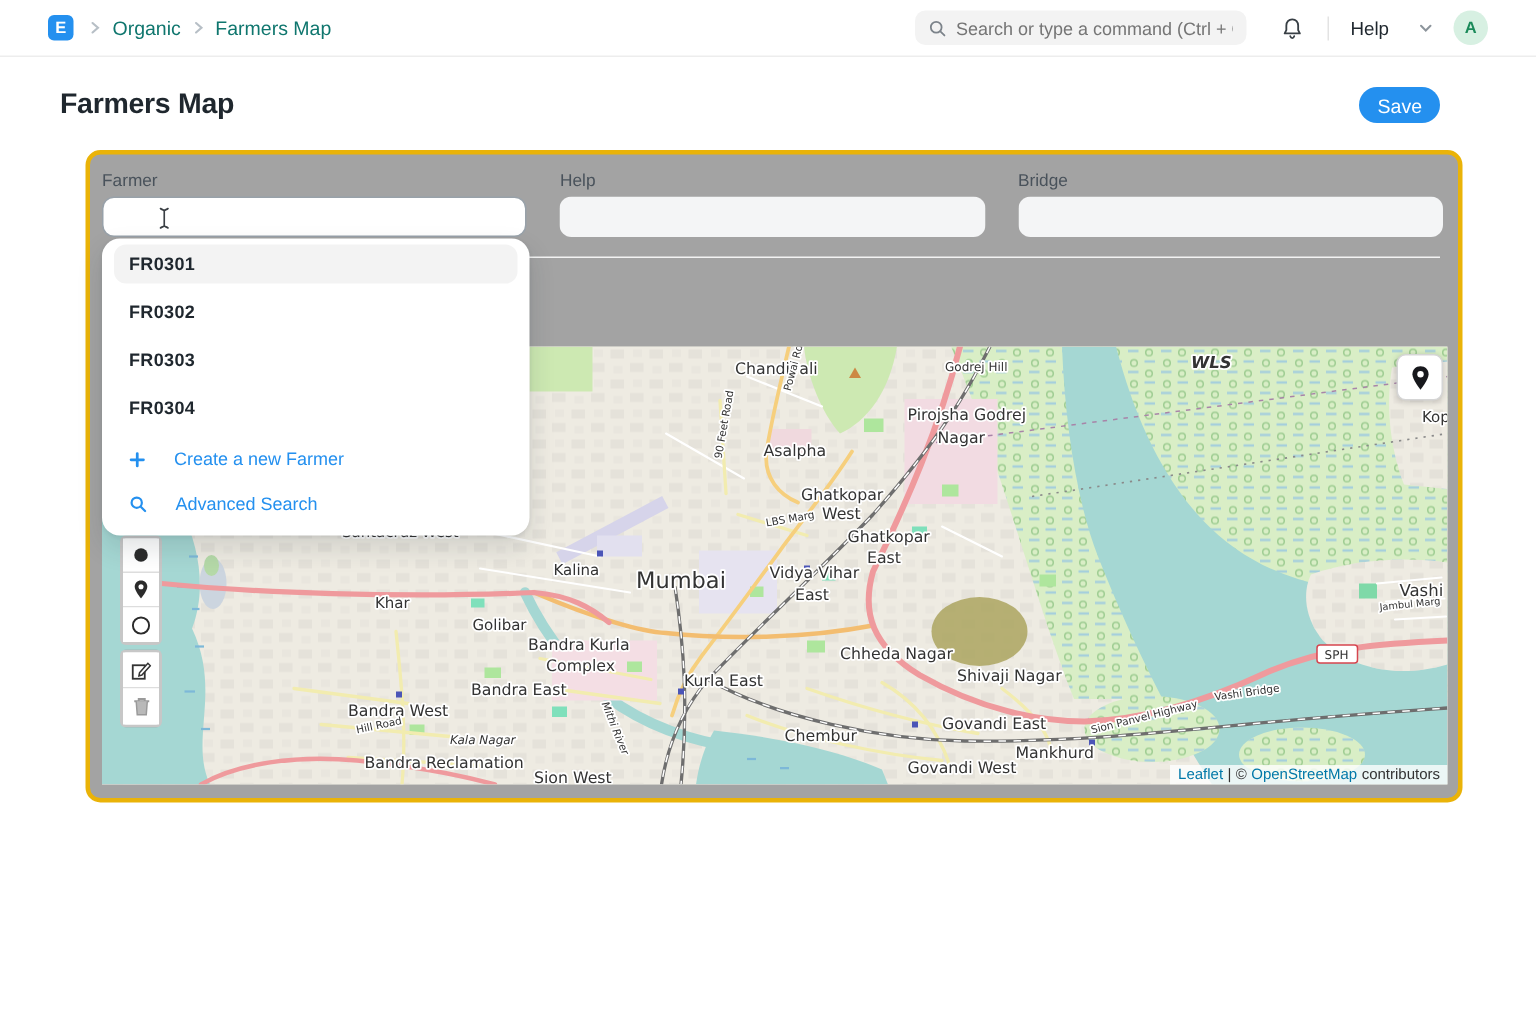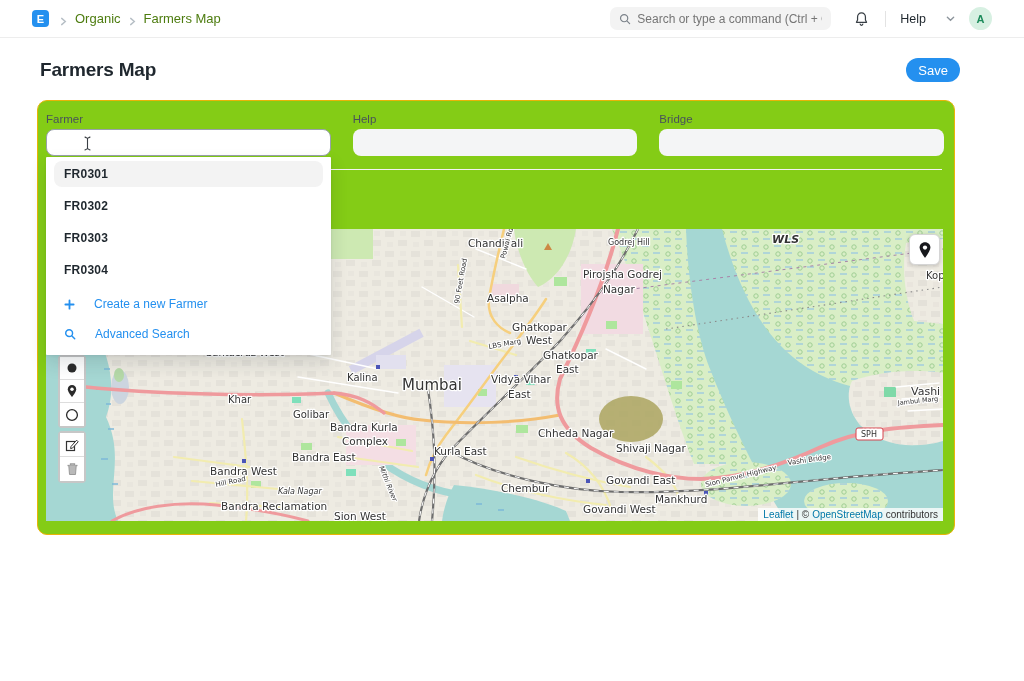--- a/index.html
+++ b/index.html
@@ -1,40 +1,40 @@
 <!DOCTYPE html>
 <html><head>
 <meta charset="utf-8">
 <style>
   * { margin:0; padding:0; box-sizing:border-box; }
   html,body { width:1024px; height:681px; background:#fff; font-family:"Liberation Sans", sans-serif; color:#1f272e; overflow:hidden; }
   .navbar { position:absolute; left:0; top:0; width:1024px; height:38px; background:#fff; border-bottom:1px solid #ededed; display:flex; align-items:center; padding:0 32px; }
   .logo { width:17px; height:17px; border-radius:4px; background:#2490ef; color:#fff; font-size:11px; font-weight:700; display:flex; align-items:center; justify-content:center; margin-right:10px; }
-  .crumbs { display:flex; align-items:flex-end; gap:7px; font-size:13px; color:#4d7c0f; }
+  .crumbs { display:flex; align-items:center; gap:7px; font-size:13px; color:#0f766e; }
   .chev { display:flex; align-items:center; color:#b7bfc6; }
   .nav-right { margin-left:auto; display:flex; align-items:center; }
   .searchbar { width:221px; height:23px; background:#f3f3f3; border:none; border-radius:7px; display:flex; align-items:center; gap:6px; padding:0 9px; color:#7c838a; }
   .searchbar input { border:none; background:transparent; outline:none; font-size:12px; color:#7c838a; width:100%; font-family:"Liberation Sans",sans-serif; }
   .bell { margin-left:23px; display:flex; align-items:center; }
   .vdiv { width:1px; height:16px; background:#e3e3e3; margin:0 14px 0 16px; }
   .help { display:flex; align-items:center; gap:20px; font-size:12.5px; color:#1f272e; }
   .avatar { width:23px; height:23px; border-radius:50%; background:#d7f0e2; color:#1b8a5a; font-size:11px; font-weight:700; display:flex; align-items:center; justify-content:center; margin-left:14px; }
   .title-row { position:absolute; left:40px; right:64px; top:58px; display:flex; align-items:center; }
   .page-title { font-size:19px; font-weight:700; letter-spacing:-.2px; }
   .save-btn { margin-left:auto; background:#2490ef; color:#fff; border:none; border-radius:12px; height:24px; padding:0 12px; font-size:13px; font-family:"Liberation Sans",sans-serif; }
-  .card { position:absolute; left:37px; top:100px; width:918px; height:435px; background:#84cc16; border:1px solid #eab308; border-radius:10px; }
+  .card { position:absolute; left:57px; top:100px; width:918px; height:435px; background:#a3a3a3; border:3px solid #eab308; border-radius:10px; }
   .fields { position:absolute; left:8px; right:10px; top:12px; display:flex; gap:22px; }
   .field { flex:1; }
   .field-label { font-size:11.5px; color:#49525b; margin-bottom:4px; }
   .field-input { width:100%; height:27px; background:#f4f5f6; border:1px solid transparent; border-radius:8px; font-size:12px; padding:0 9px; font-family:"Liberation Sans",sans-serif; color:#1f272e; }
   .field-input.focused { background:#fff; border:1px solid #98a1a9; outline:none; }
   .section-divider { position:absolute; left:8px; right:12px; top:68px; height:1px; background:#f3f3f3; }
   .cursor-ibeam { position:absolute; left:45px; top:35px; z-index:40; pointer-events:none; }
   
-  .dropdown { position:absolute; left:8px; top:56px; width:285px; z-index:30; background:#fff; border-radius:1px; box-shadow:0 8px 18px rgba(25,39,52,.14), 0 1px 3px rgba(25,39,52,.08); padding:4px 8px 6px; }
+  .dropdown { position:absolute; left:8px; top:56px; width:285px; z-index:30; background:#fff; border-radius:12px; box-shadow:0 8px 18px rgba(25,39,52,.14), 0 1px 3px rgba(25,39,52,.08); padding:4px 8px 6px; }
   .dd-item { height:26px; margin-bottom:6px; border-radius:8px; display:flex; align-items:center; padding:0 10px; font-size:12px; font-weight:700; letter-spacing:.02em; color:#1f272e; }
   .dd-item.selected { background:#f3f3f3; }
   .dd-link { height:30px; display:flex; align-items:center; gap:19px; padding:0 10px; font-size:12px; color:#2490ef; }
   
   .map { position:absolute; left:8px; top:128px; width:897px; height:292px; border-radius:0; overflow:hidden; background:#eeebe2; }
   .map svg.basemap { position:absolute; left:0; top:0; }
   .leaflet-bar { position:absolute; left:12px; width:28px; background:#fff; border:2px solid rgba(0,0,0,.22); border-radius:4px; z-index:10; }
   .lf-btn { width:24px; height:23px; display:flex; align-items:center; justify-content:center; border-bottom:1px solid #ddd; background:#fff; }
   .lf-btn:last-child { border-bottom:none; }
   .bar-draw { top:126px; }

